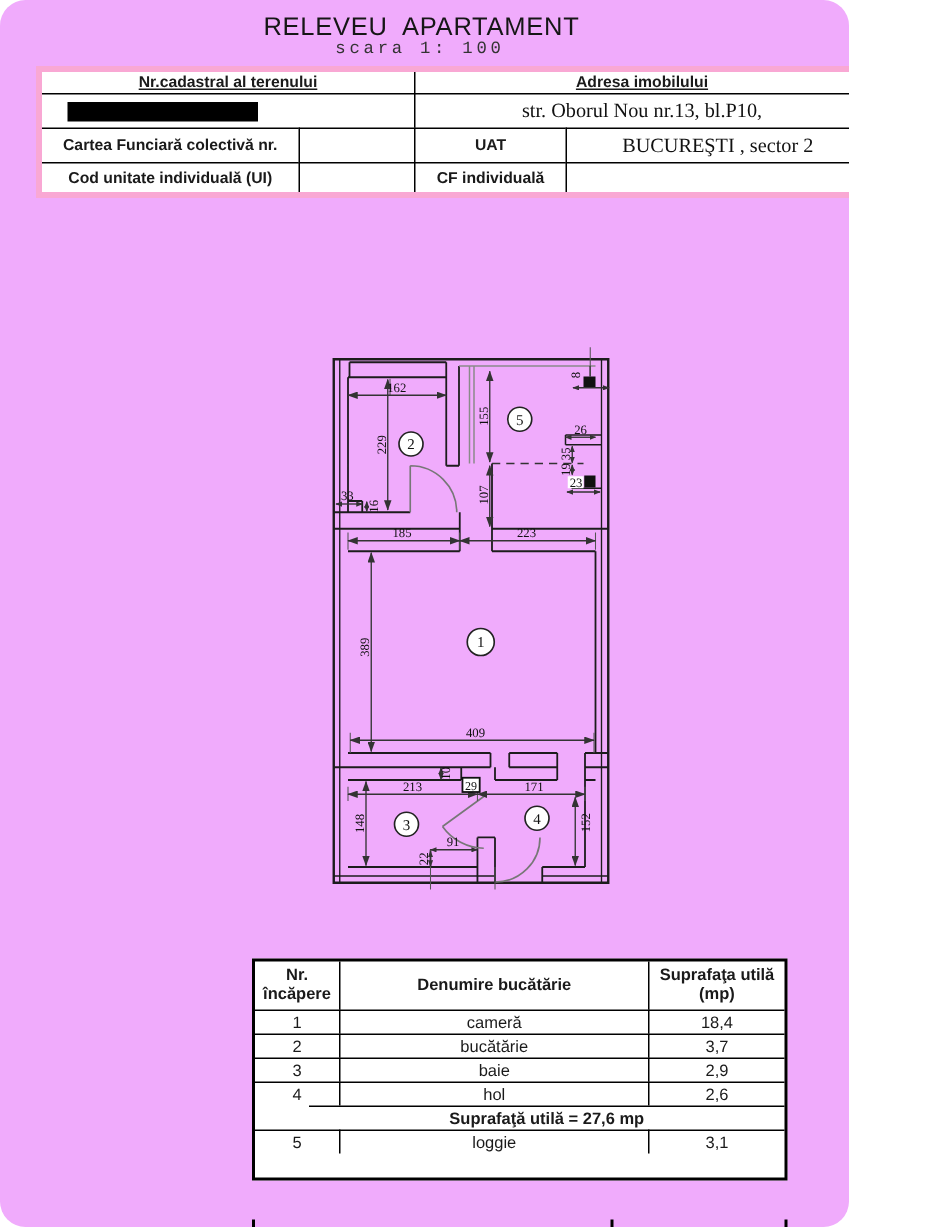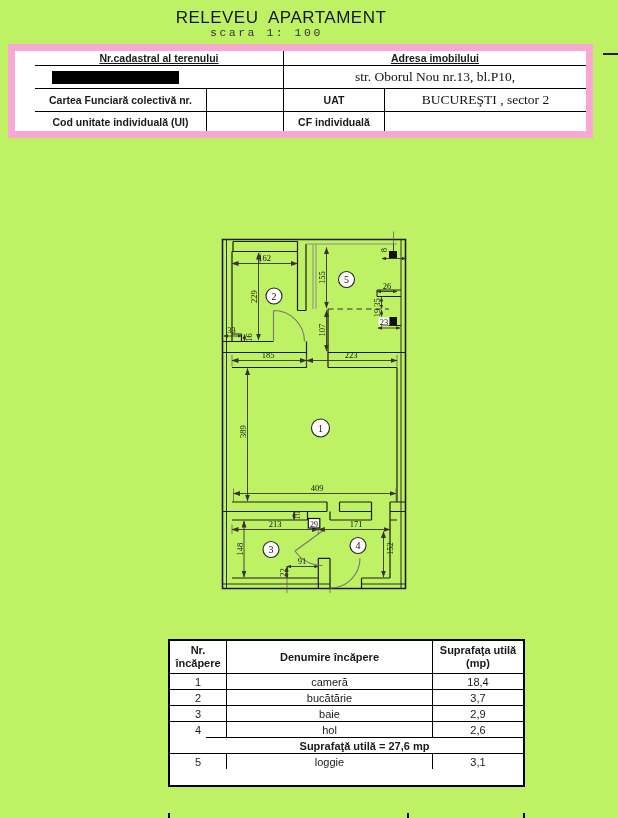--- a/index.html
+++ b/index.html
@@ -1,26 +1,26 @@
 <!DOCTYPE html>
 <html><head>
 <meta charset="utf-8">
 <style>
   html,body{margin:0;padding:0;background:#fff;}
-  .page{position:relative;width:618px;height:818px;background:#bef264;overflow:hidden;
-        font-family:"Liberation Sans",sans-serif;color:#1a1a1a;}
+  .page{position:relative;width:566px;height:818px;background:#f0abfc;overflow:hidden;
+        font-family:"Liberation Sans",sans-serif;color:#1a1a1a;border-radius:17px;}
   .doc-title{position:absolute;left:150px;top:8px;width:262px;text-align:center;
              font-size:17px;letter-spacing:0.5px;white-space:pre;color:#161616;}
-  .doc-scale{position:absolute;left:210px;top:26px;width:140px;text-align:left;
+  .doc-scale{position:absolute;left:210px;top:26px;width:140px;text-align:center;
              font-family:"Liberation Mono",monospace;font-size:11.5px;letter-spacing:2.5px;color:#333;}
   
-  .cad-table{position:absolute;left:8px;top:44px;width:551px;height:80px;
-             border:7px solid #f9a8d4;display:grid;
+  .cad-table{position:absolute;left:24px;top:44px;width:551px;height:80px;
+             border:4px solid #f9a8d4;display:grid;
              grid-template-columns:171px 77px 101px 1fr;
-             grid-template-rows:14px 23px 23px 1fr;background:#fff;padding-left:20px;}
+             grid-template-rows:14px 23px 23px 1fr;background:#fff;}
   .cad-table .c{display:flex;align-items:center;justify-content:center;overflow:hidden;}
   .cad-table .bt{border-top:1.5px solid #000;}
   .cad-table .bl{border-left:1.5px solid #000;}
   .lbl{font-weight:bold;font-size:10.5px;}
   .lbl-u{font-weight:bold;font-size:10.5px;text-decoration:underline;}
   .serifv{font-family:"Liberation Serif",serif;font-size:13.5px;color:#111;}
   .redact{width:127px;height:13px;background:#000;margin-right:88px;}
   .sp12{grid-column:1/3;} .sp34{grid-column:3/5;}
   .tr-artifact{position:absolute;left:603px;top:53px;width:15px;height:2px;background:#222;}
   
@@ -200,21 +200,21 @@
       <circle cx="358" cy="545.5" r="8" fill="#fff" stroke="#222" stroke-width="1.1"></circle>
       <text x="358" y="549">4</text>
       <circle cx="346.5" cy="279.5" r="8" fill="#fff" stroke="#222" stroke-width="1.1"></circle>
       <text x="346.5" y="283">5</text>
     </g>
   </svg>
 
   <div class="area-table">
     <div class="c hd">Nr.
 încăpere</div>
-    <div class="c hd bl">Denumire încăpere</div>
+    <div class="c hd bl">Denumire bucătărie</div>
     <div class="c hd bl">Suprafaţa utilă
 (mp)</div>
 
     <div class="c bt">1</div>
     <div class="c bt bl">cameră</div>
     <div class="c bt bl">18,4</div>
 
     <div class="c bt">2</div>
     <div class="c bt bl">bucătărie</div>
     <div class="c bt bl">3,7</div>

